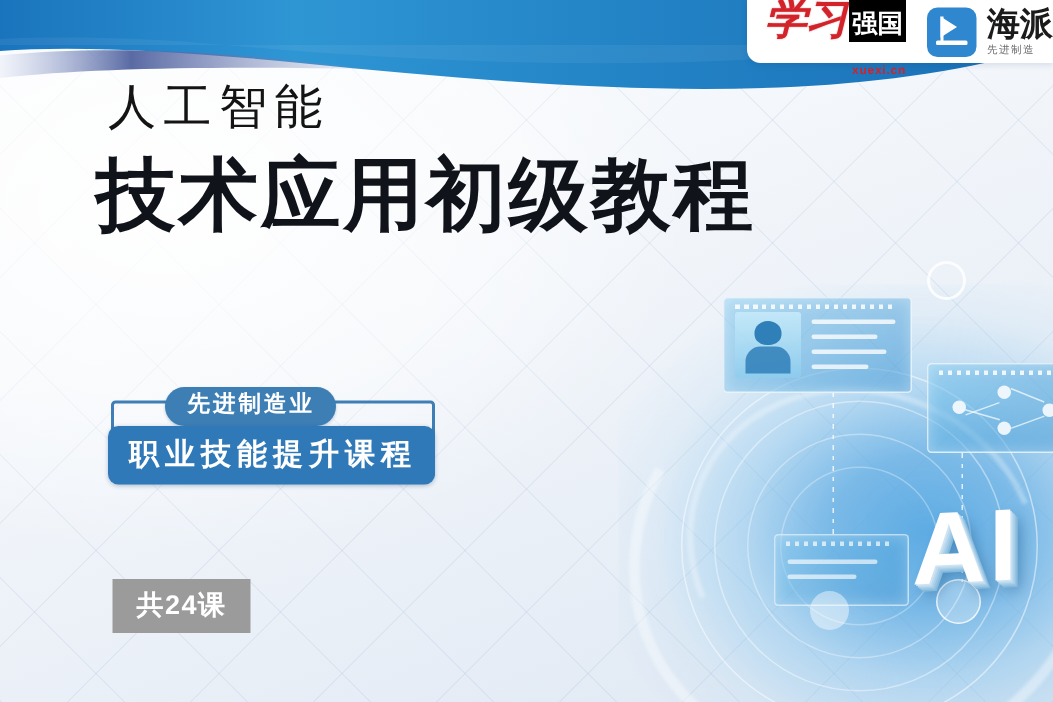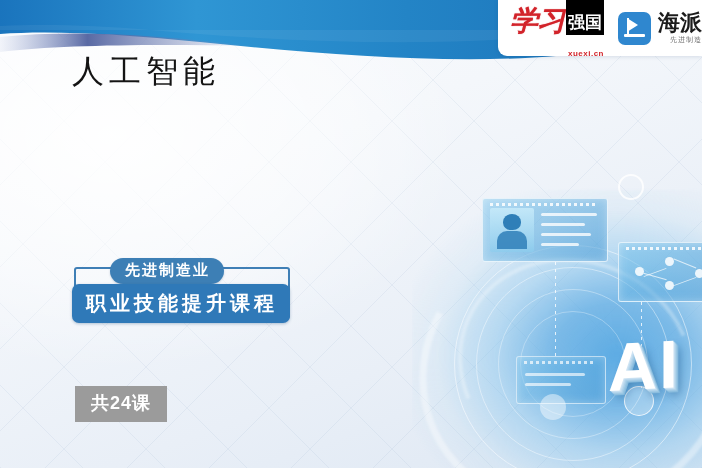--- a/index.html
+++ b/index.html
@@ -97,21 +97,21 @@
     background:rgba(255,255,255,.28);border:1px solid rgba(255,255,255,.8);
   }
   .person-small{
     position:absolute;right:136px;top:244px;width:26px;height:26px;border-radius:50%;
     background:rgba(255,255,255,.45);
   }
   .dotline{position:absolute;width:1px;background:repeating-linear-gradient(180deg, rgba(255,255,255,.8) 0 3px, transparent 3px 7px);}
 
   
   .logo-panel{
-    position:absolute;top:0;right:0;height:56px;
+    position:absolute;top:0;right:0;height:42px;
     background:#ffffff;border-bottom-left-radius:9px;
     display:flex;align-items:center;padding:0 0 0 12px;
     box-shadow:0 1px 4px rgba(0,40,90,.12);
   }
   .xuexi{position:relative;display:flex;flex-direction:column;align-items:center;margin-right:14px;}
   .xuexi-row{display:flex;align-items:flex-end;}
   .xuexi-cal{
     font-family:"Liberation Serif","DejaVu Serif",serif;font-weight:700;
     font-size:28px;color:#d2232a;line-height:1;
     font-style:italic;letter-spacing:-1px;
@@ -130,21 +130,21 @@
   .haipai-mark{
     width:33px;height:33px;border-radius:7px;background:#2f87cf;
     position:relative;margin-right:7px;flex:none;
   }
   .hp-play{
     position:absolute;left:9px;top:6px;width:0;height:0;
     border-left:11px solid #fff;border-top:7px solid transparent;border-bottom:7px solid transparent;
   }
   .hp-base{position:absolute;left:6px;top:22px;width:21px;height:3px;background:#fff;border-radius:1px;}
   .hp-stem{position:absolute;left:9px;top:6px;width:2px;height:17px;background:#fff;}
-  .haipai-txt{display:flex;flex-direction:column;justify-content:center;align-items:flex-end;}
+  .haipai-txt{display:flex;flex-direction:column;justify-content:center;}
   .haipai-name{
     font-family:"Liberation Serif","DejaVu Serif",serif;
     font-size:22px;color:#1b1b1b;font-weight:700;line-height:1.05;white-space:nowrap;
   }
   .haipai-sub{font-size:7px;color:#6a6a6a;letter-spacing:1px;white-space:nowrap;margin-top:1px;}
 
   
   .kicker{
     position:absolute;left:72px;top:50px;
     font-size:32px;color:#141414;letter-spacing:5px;font-weight:400;
@@ -283,20 +283,21 @@
       </div>
       <div class="haipai-txt">
         <span class="haipai-name">海派</span>
         <span class="haipai-sub">先进制造</span>
       </div>
     </div>
 
   </div>
 
   <div class="kicker">人工智能</div>
+  <div class="title">技术应用初级教程</div>
 
   <div class="badge-block">
     <div class="bracket"></div>
     <div class="pill">先进制造业</div>
     <div class="bar">职业技能提升课程</div>
   </div>
 
   <div class="count-tag">共24课</div>
 
 </div>

